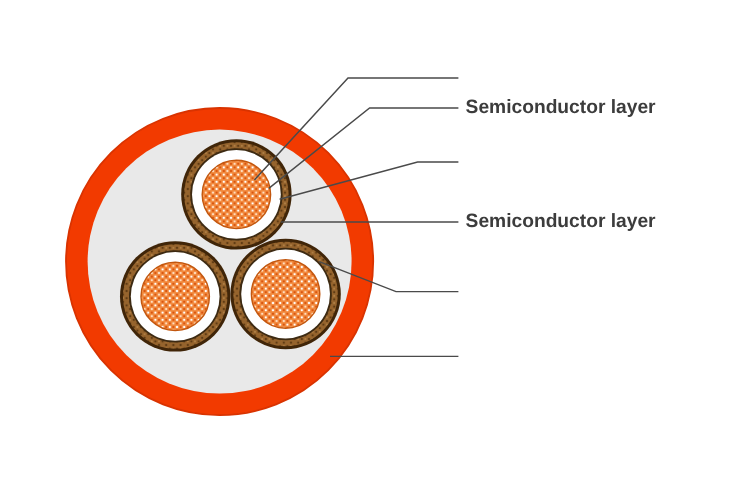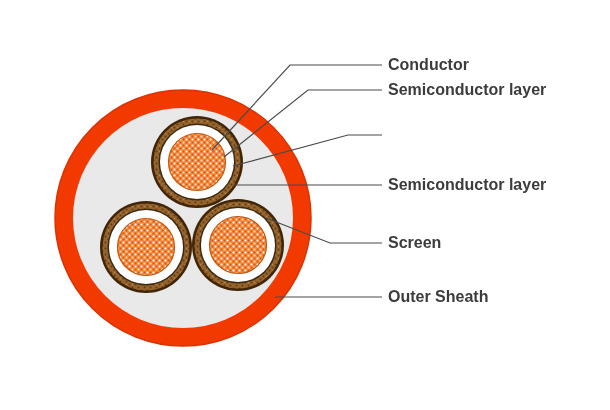--- a/index.html
+++ b/index.html
@@ -79,19 +79,16 @@
     <g stroke="#4a4a4a" stroke-width="1.2" fill="none">
       <polyline points="212,150 290,65 382,65"></polyline>
       <polyline points="224,157 308,90 382,90"></polyline>
       <polyline points="233,166 348,135 382,135"></polyline>
       <polyline points="234,185 382,185"></polyline>
       <polyline points="266,218 330,243 382,243"></polyline>
       <polyline points="275,297 382,297"></polyline>
     </g>
   </svg>
 
-  <div class="part-label lbl-conductor">Conductor</div>
   <div class="part-label lbl-semicon-1">Semiconductor layer</div>
   <div class="part-label lbl-semicon-2">Semiconductor layer</div>
-  <div class="part-label lbl-screen">Screen</div>
-  <div class="part-label lbl-outer-sheath">Outer Sheath</div>
 
 </div>
 
 </body></html>

